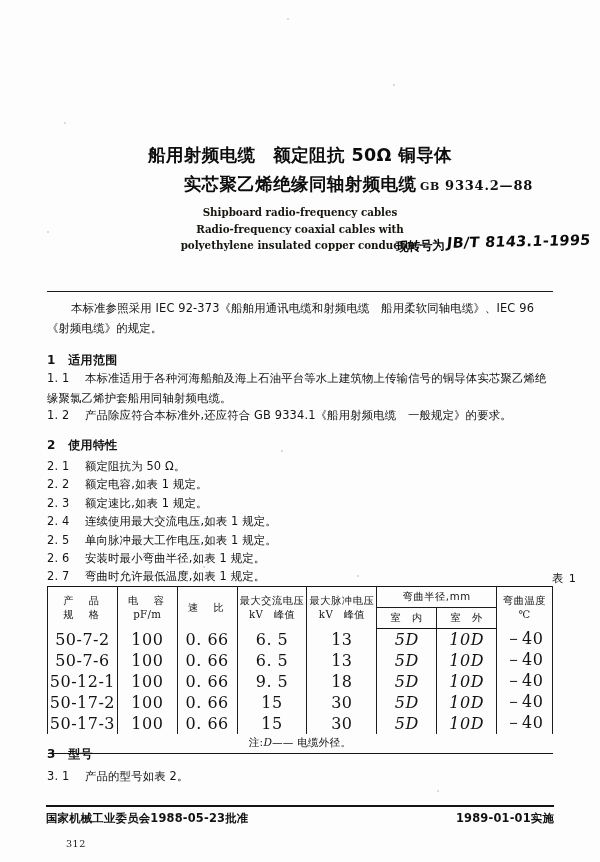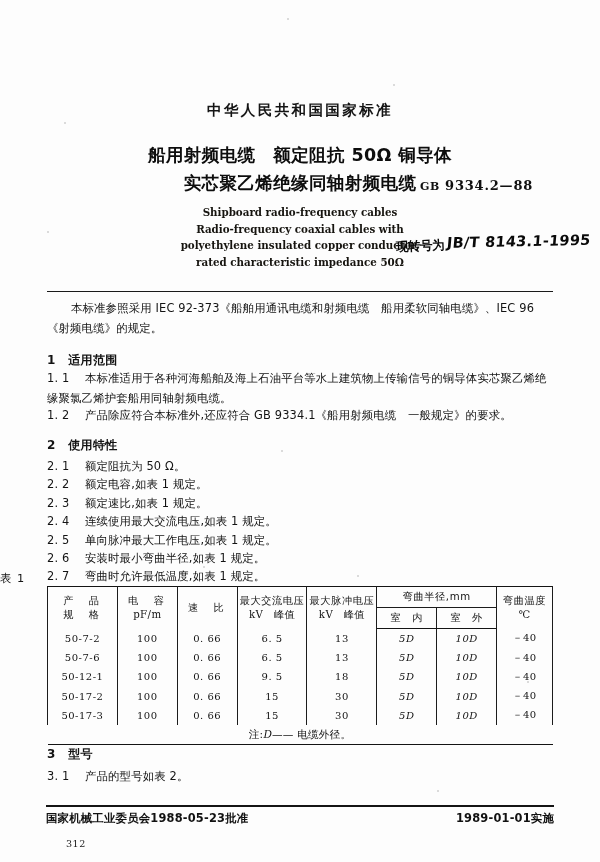--- a/index.html
+++ b/index.html
@@ -38,21 +38,21 @@
     top: 141px;
     left: 0;
     width: 600px;
     text-align: center;
     font-size: 17.5px;
     font-weight: bold;
     line-height: 29px;
     letter-spacing: 0.4px;
     color: #0d0d0d;
   }
-  .main-title .l2 { display: block; font-family: Liberation Mono, monospace; }
+  .main-title .l2 { display: block; }
   .std-no {
     position: absolute;
     top: 178px;
     left: 420px;
     font-size: 13px;
     font-weight: bold;
     letter-spacing: 0.8px;
     font-family: "DejaVu Serif", "Liberation Serif", serif;
     color: #101010;
   }
@@ -157,21 +157,21 @@
     display: inline-block;
     width: 38px;
   }
 
   
   .tbl-caption {
     position: absolute;
     top: 571px;
     left: 0;
     width: 577px;
-    text-align: left;
+    text-align: right;
     font-size: 11.3px;
     color: #151515;
     letter-spacing: 1px;
   }
   .tbl-wrap {
     position: absolute;
     top: 586px;
     left: 47px;
     width: 407px;
   }
@@ -194,21 +194,21 @@
     height: 20px;
     line-height: 14px;
     letter-spacing: 0.6px;
   }
   table.t1 thead .hdr-bot th { border-top: 1px solid #1c1c1c; }
   table.t1 thead tr:last-child th,
   table.t1 thead .hrow2 th { border-bottom: 1.3px solid #141414; }
   table.t1 tbody td {
     height: 19.2px;
     font-family: "DejaVu Serif", "Liberation Serif", serif;
-    font-size: 10px;
+    font-size: 16px;
     letter-spacing: 0.5px;
   }
   table.t1 tbody tr:last-child td { border-bottom: 1.5px solid #141414; }
   .note-row td {
     text-align: left;
     padding-left: 40px;
     height: 21px;
     border-left: none !important;
     border-right: none !important;
     font-family: "DejaVu Sans", sans-serif !important;
@@ -265,37 +265,35 @@
   <div class="speck" style="top:18px;left:287px;"></div>
   <div class="speck" style="top:84px;left:393px;"></div>
   <div class="speck" style="top:122px;left:64px;"></div>
   <div class="speck" style="top:231px;left:47px;"></div>
   <div class="speck" style="top:450px;left:281px;"></div>
   <div class="speck" style="top:566px;left:203px;"></div>
   <div class="speck" style="top:575px;left:357px;"></div>
   <div class="speck" style="top:681px;left:527px;"></div>
   <div class="speck" style="top:790px;left:437px;"></div>
 
-  <div class="natl-header">中华人民共和国国家标准</div>
 
   <div class="main-title">
     <span class="l1">船用射频电缆　额定阻抗 50Ω 铜导体</span>
     <span class="l2">实芯聚乙烯绝缘同轴射频电缆</span>
   </div>
 
   <div class="std-no">
     <span class="gb">GB</span>
     <span>9334.2—88</span>
   </div>
 
   <div class="en-title">
     <span>Shipboard radio-frequency cables</span>
     <span>Radio-frequency coaxial cables with</span>
     <span>polyethylene insulated copper conductor,</span>
-    <span>rated characteristic impedance 50Ω</span>
   </div>
 
   <div class="handwrite">
     <span class="hw-cn">现转号为</span><span class="hw-en">JB/T 8143.1-1995</span>
   </div>
 
   <div class="rule-top"></div>
 
   <div class="body-text intro">本标准参照采用 IEC 92-373《船舶用通讯电缆和射频电缆　船用柔软同轴电缆》、IEC 96《射频电缆》的规定。</div>
 

